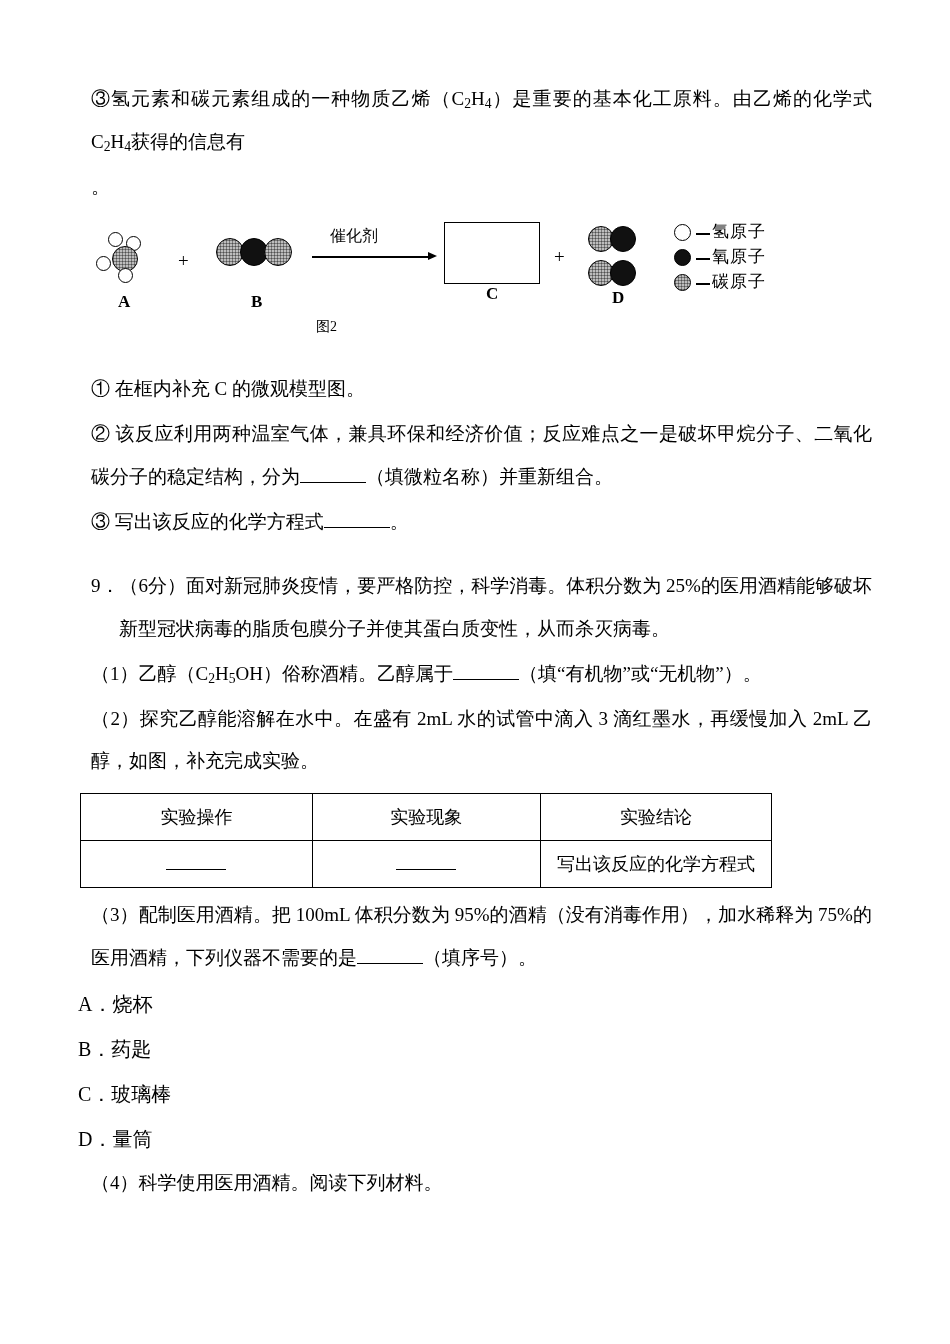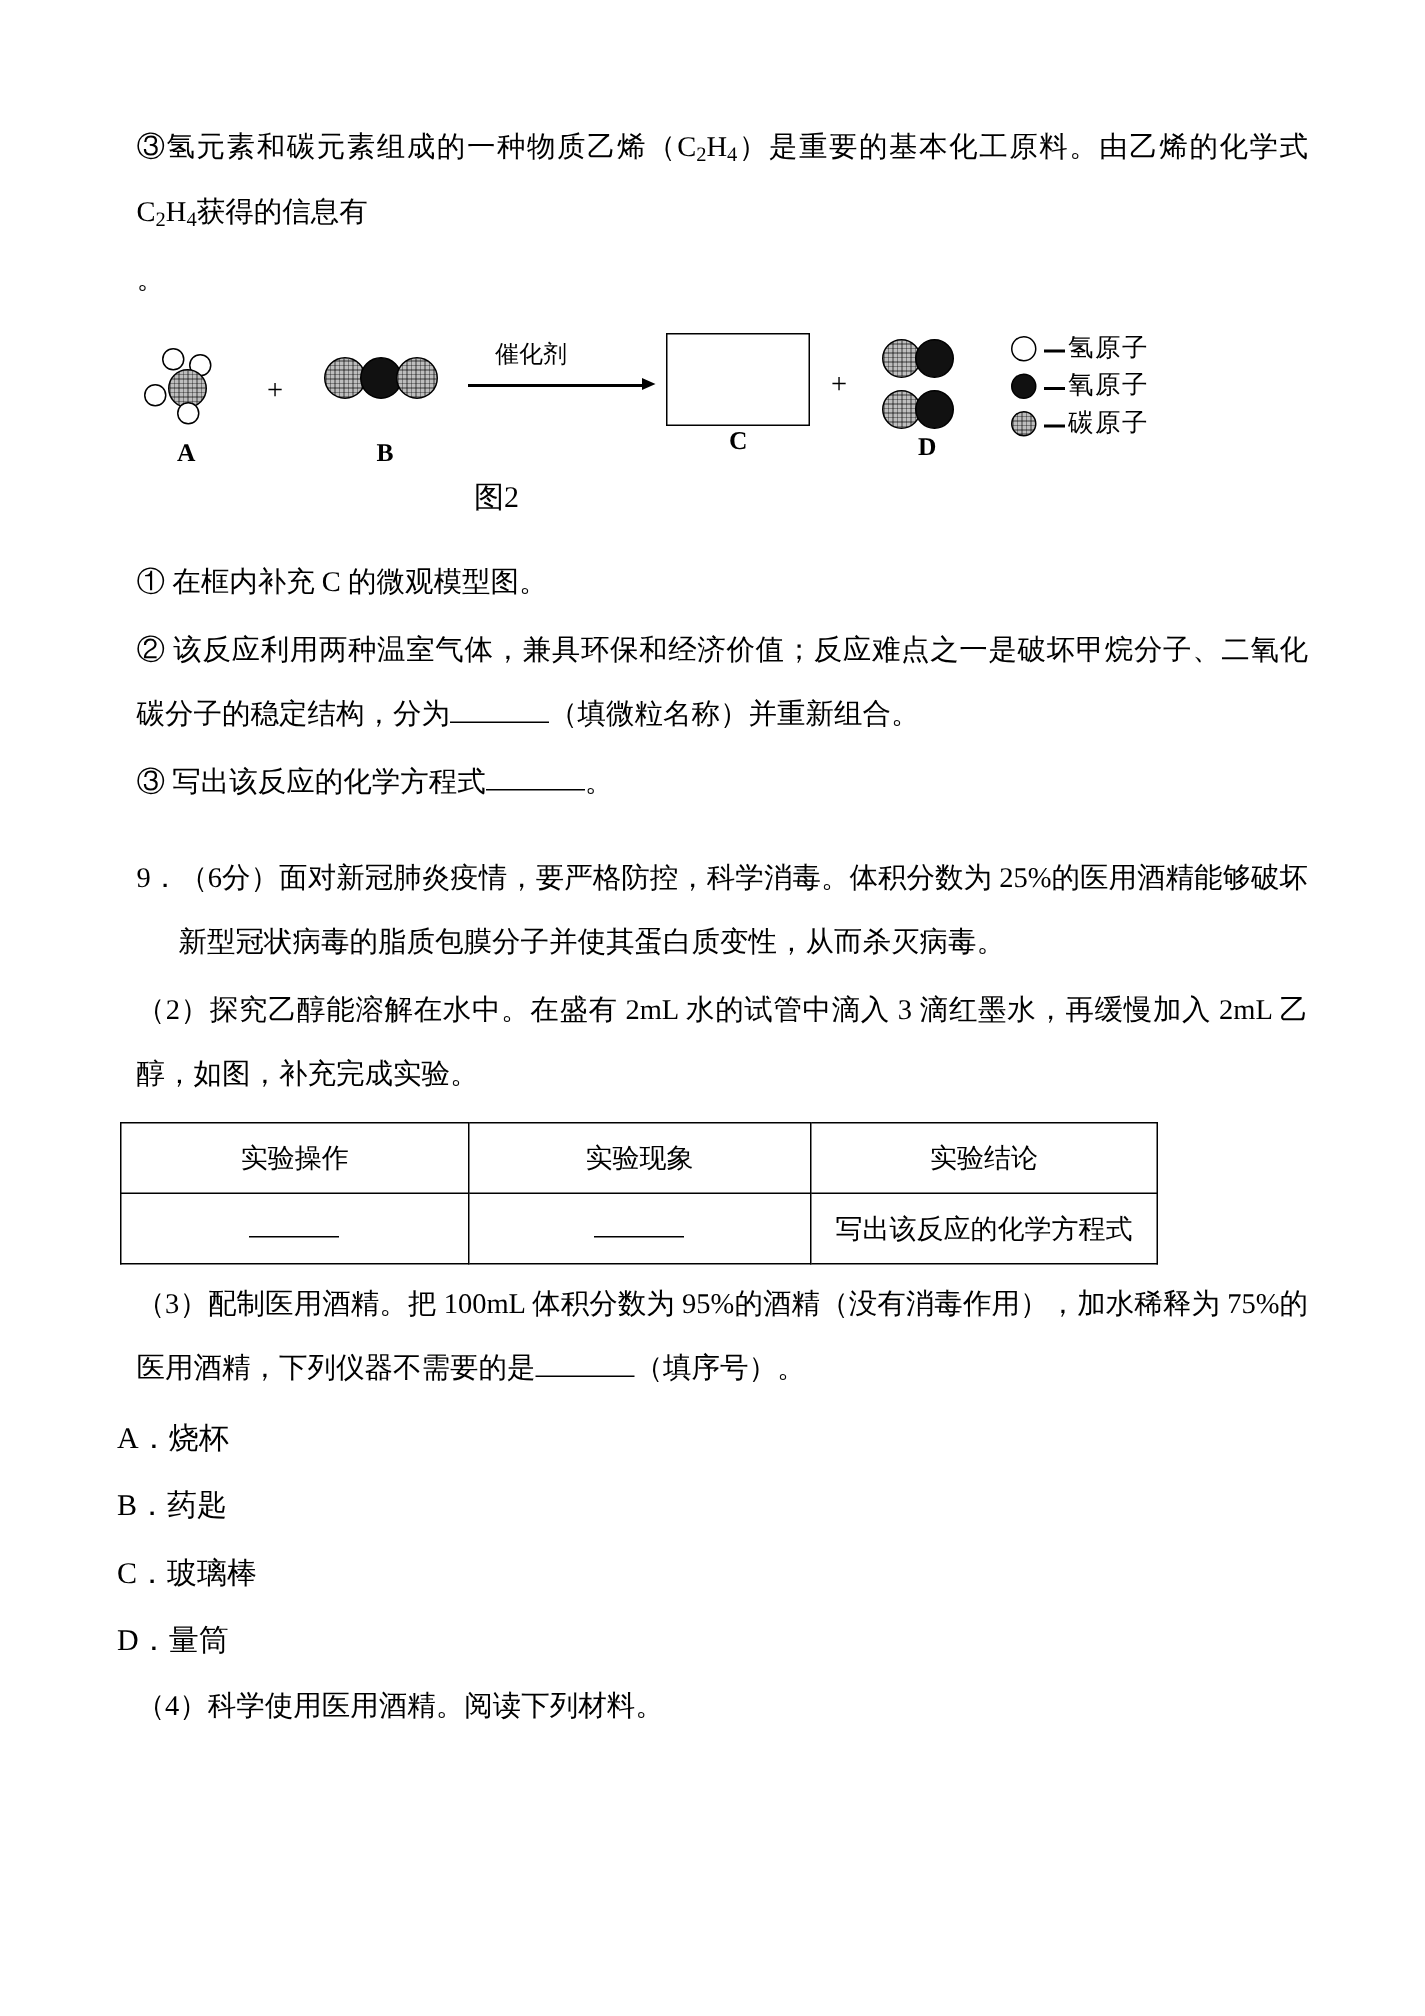--- a/index.html
+++ b/index.html
@@ -122,21 +122,21 @@
   }
   .legend-text {
     position: absolute;
     left: 38px;
     top: -2px;
     font-size: 17px;
     letter-spacing: 1px;
   }
   .fig-caption {
     position: absolute;
-    font-size: 20px;
+    font-size: 14px;
   }
 
   
   .exp-table {
     border-collapse: collapse;
     margin: 10px 0 6px 0;
     width: 692px;
     margin-left: 2px;
   }
   .exp-table td, .exp-table th {
@@ -246,20 +246,23 @@
     </p>
 
     <p class="para">
       <span>③ 写出该反应的化学方程式</span><span class="blank"></span><span>。</span>
     </p>
 
     <p class="para q9">
       <span>9．</span><span>（6分）</span><span>面对新冠肺炎疫情，要严格防控，科学消毒。体积分数为 25%的医用酒精能够破坏新型冠状病毒的脂质包膜分子并使其蛋白质变性，从而杀灭病毒。</span>
     </p>
 
+    <p class="para">
+      <span>（1）乙醇（C</span><sub>2</sub><span>H</span><sub>5</sub><span>OH）俗称酒精。乙醇属于</span><span class="blank"></span><span>（填“有机物”或“无机物”）。</span>
+    </p>
 
     <p class="para">（2）探究乙醇能溶解在水中。在盛有 2mL 水的试管中滴入 3 滴红墨水，再缓慢加入 2mL 乙醇，如图，补充完成实验。</p>
 
     <table class="exp-table">
       <thead>
         <tr>
           <th class="col1">实验操作</th>
           <th class="col2">实验现象</th>
           <th class="col3">实验结论</th>
         </tr>

